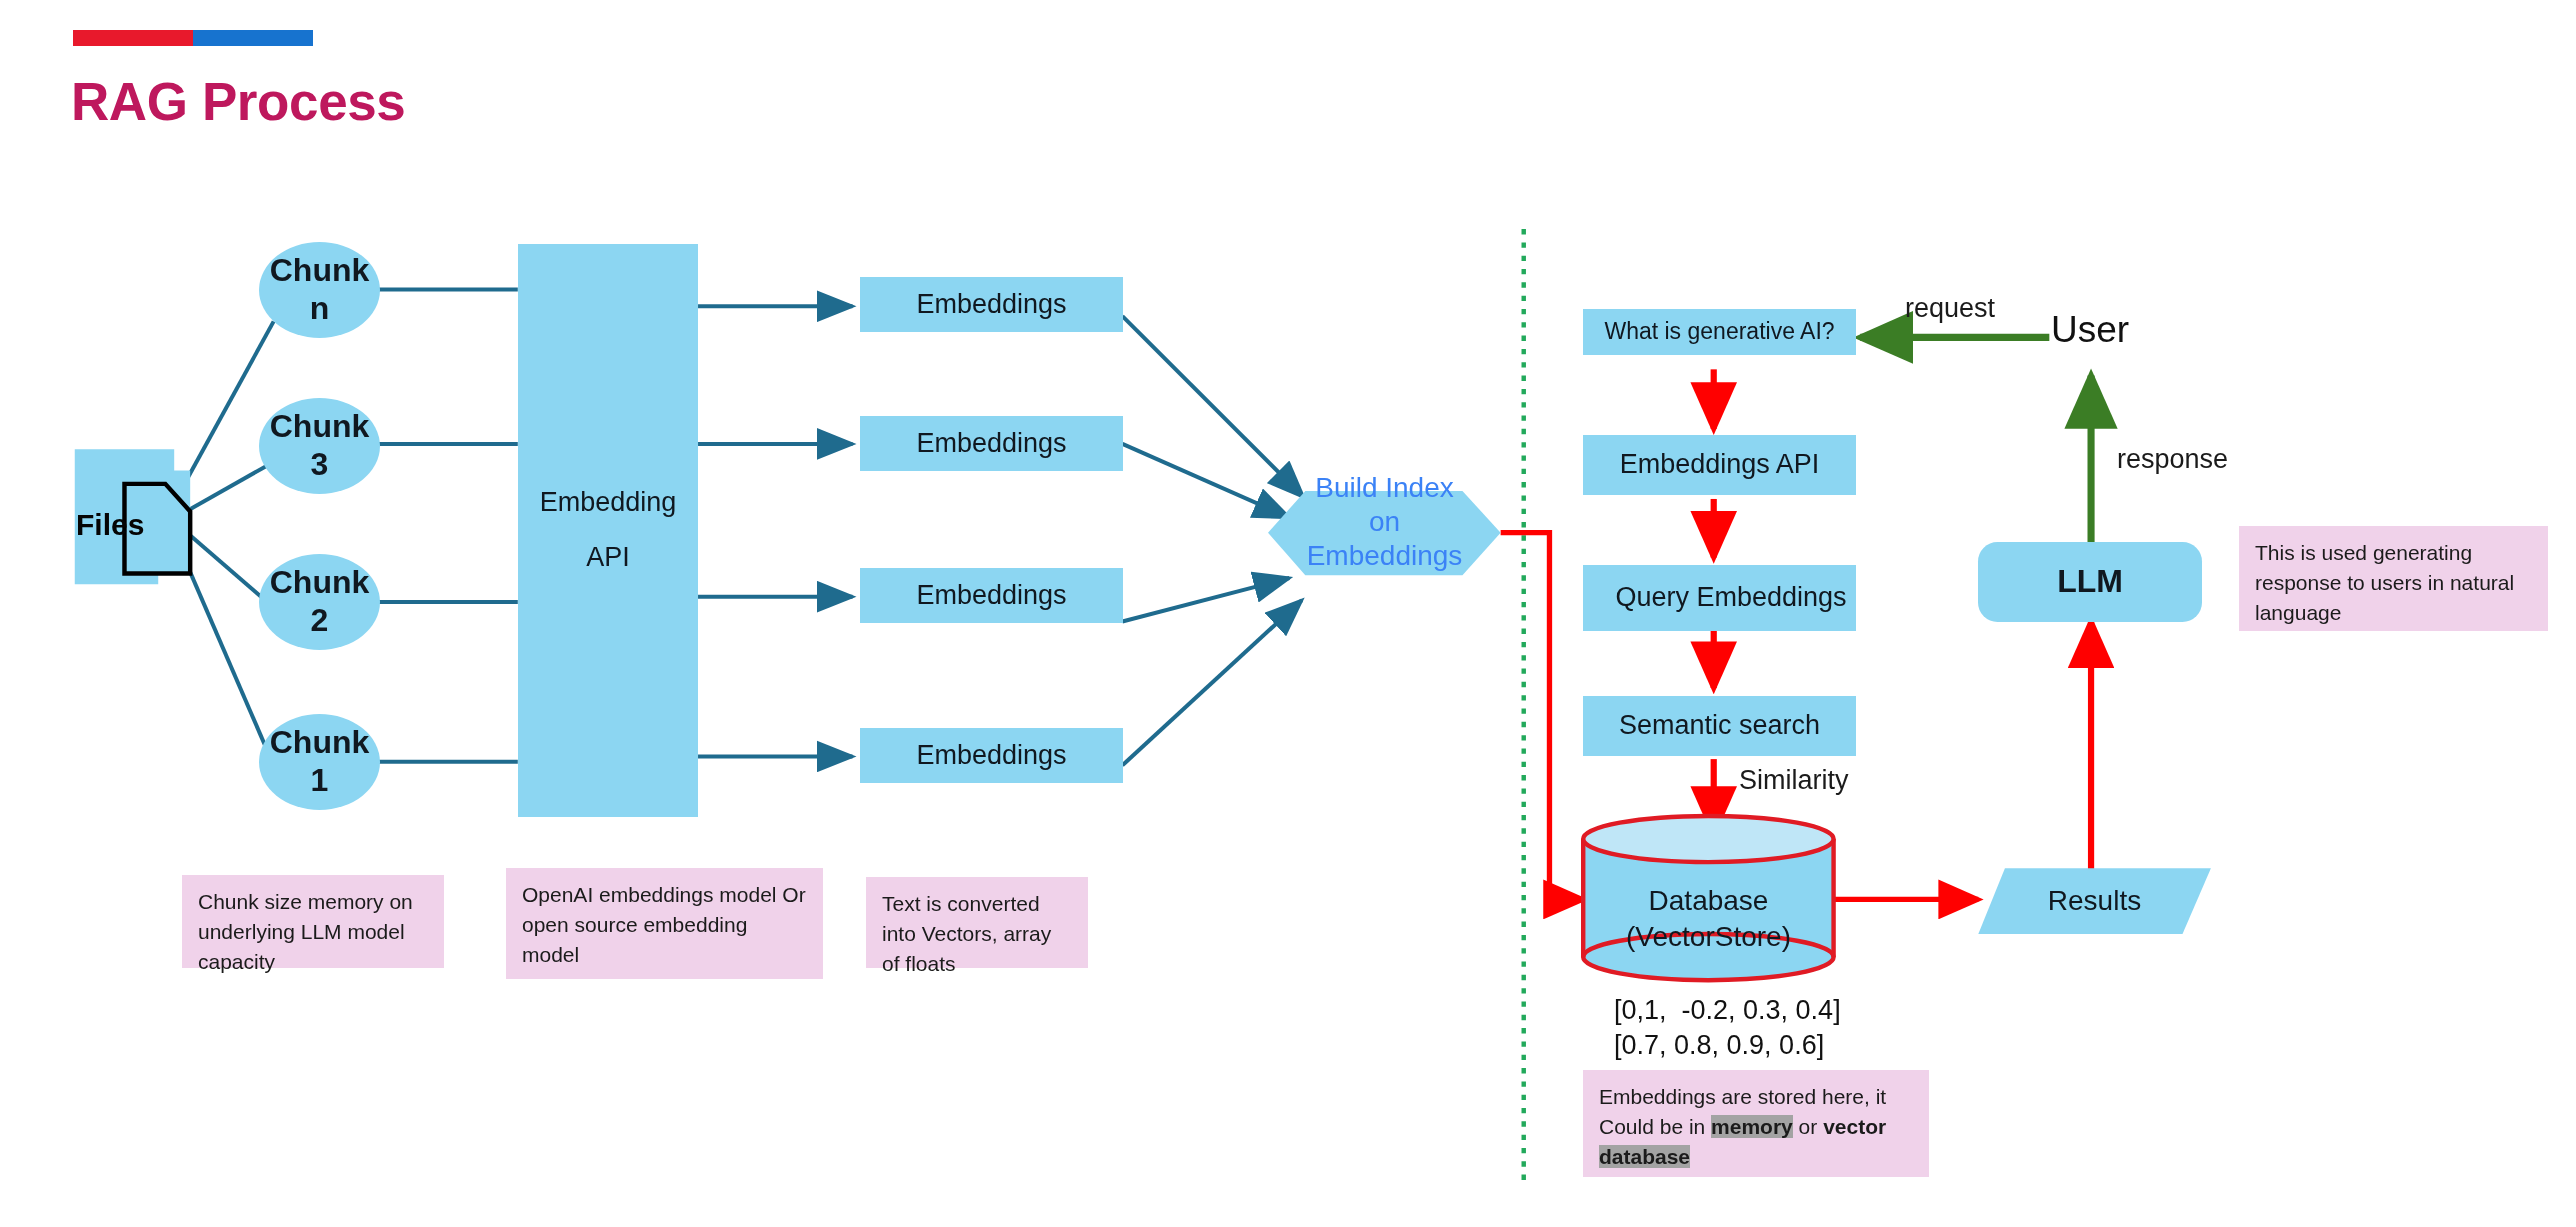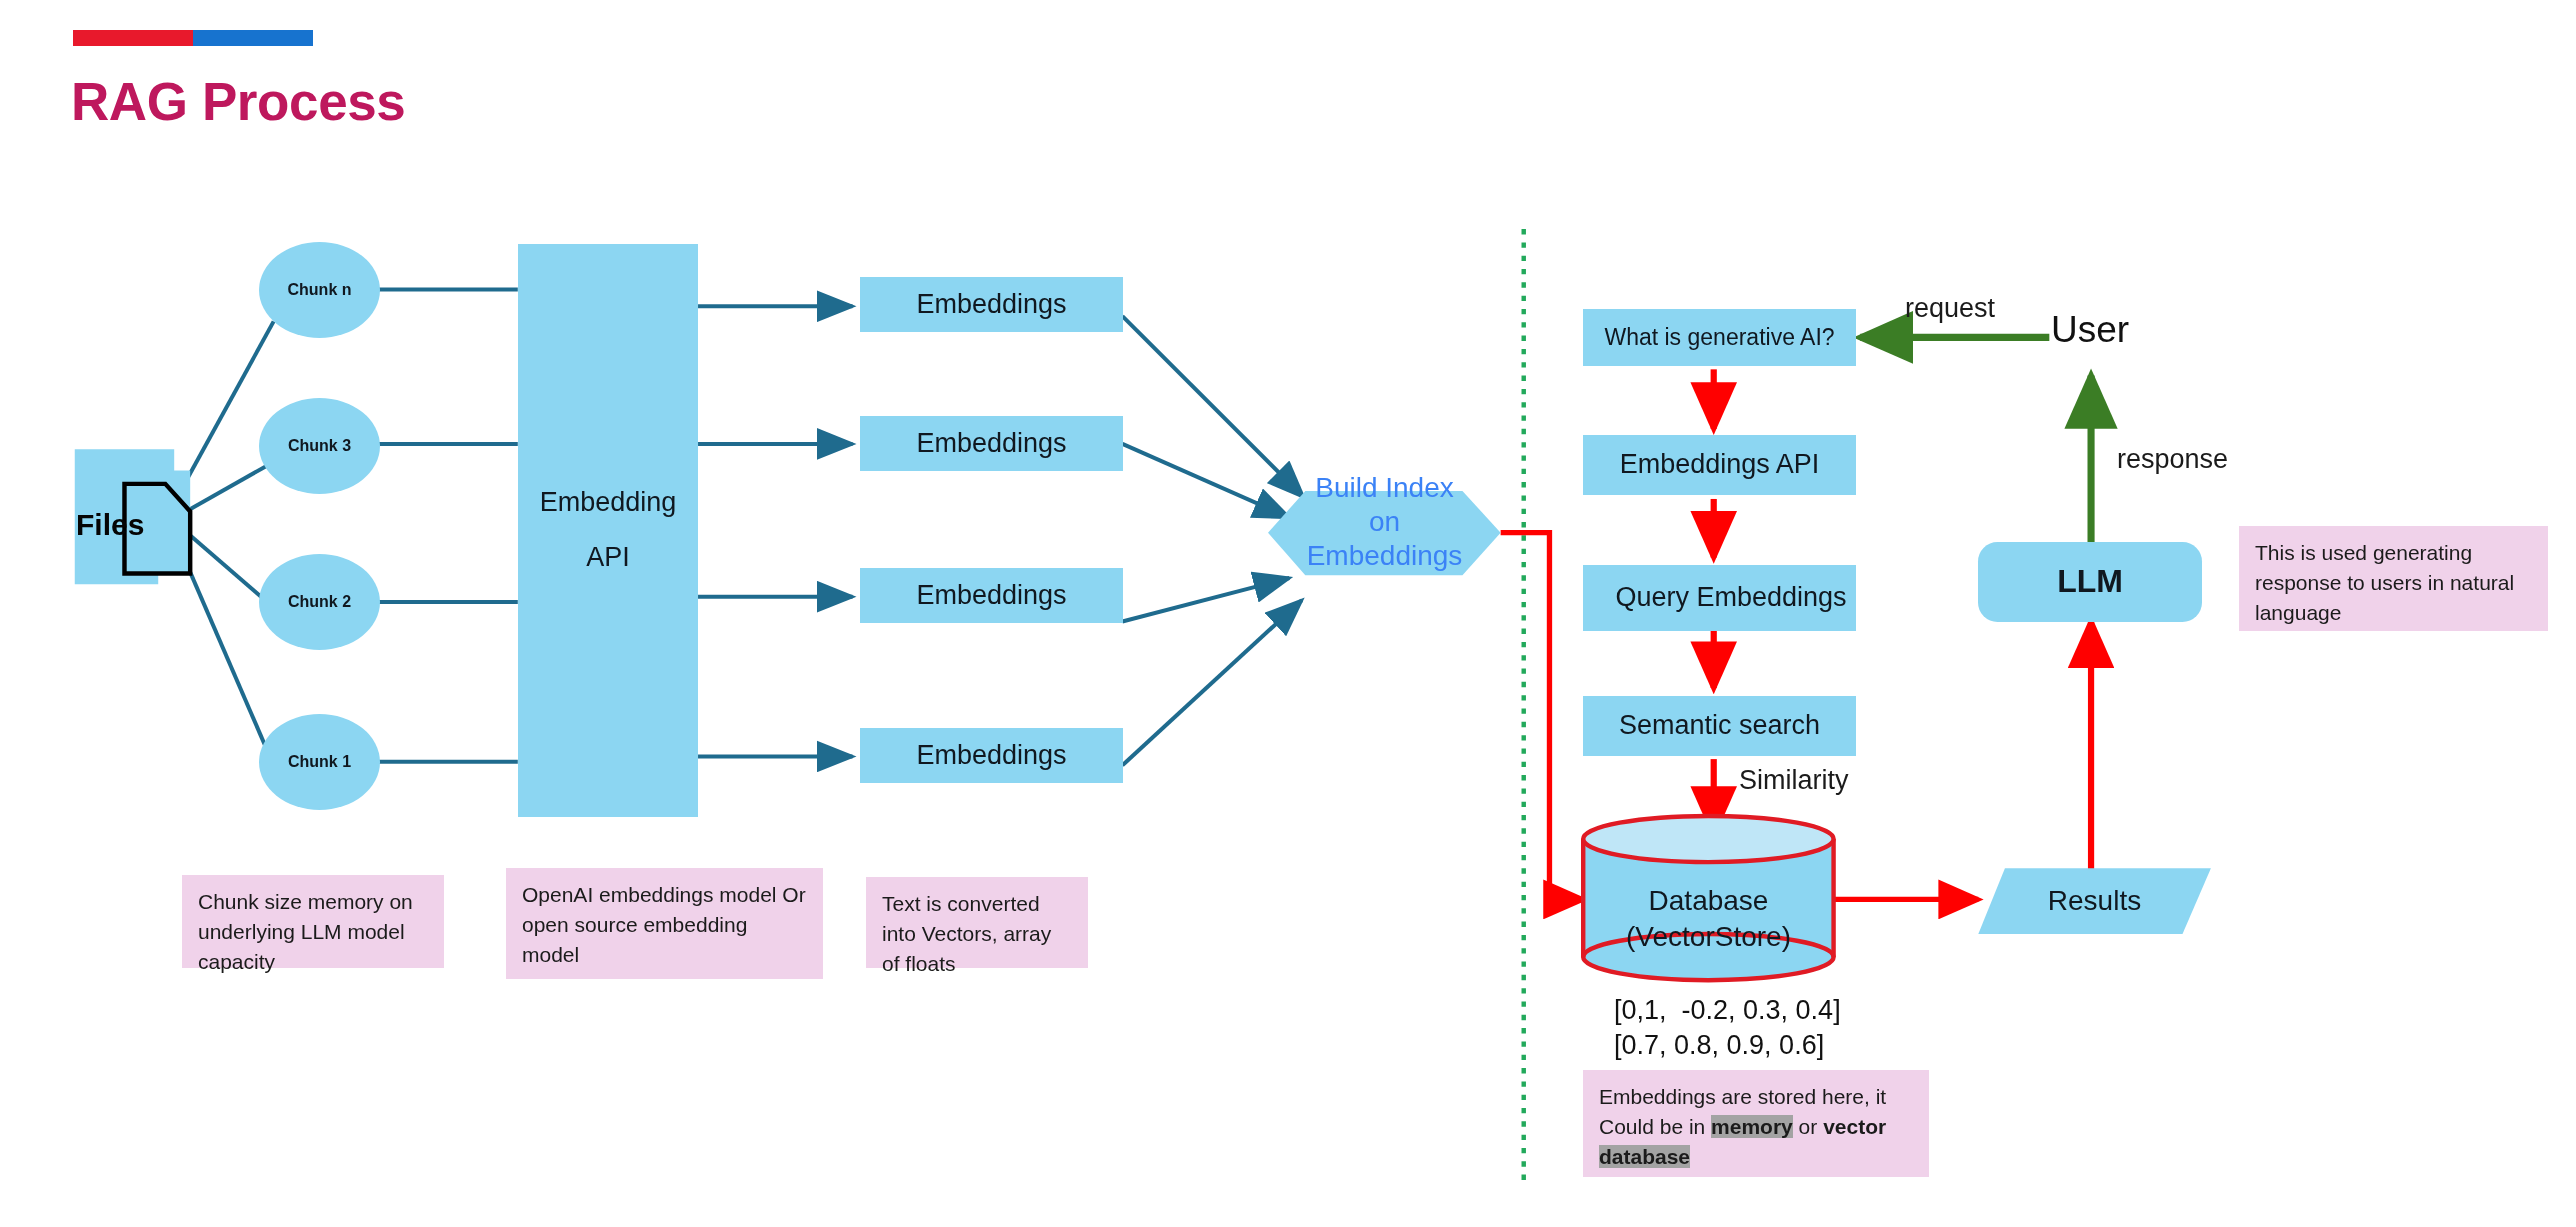--- a/index.html
+++ b/index.html
@@ -17,21 +17,21 @@
 
   .page-title{
     position:absolute;left:71px;top:71px;
     font-size:53px;font-weight:bold;color:#be185d;letter-spacing:-0.4px;
     font-family:"Liberation Sans", sans-serif;
   }
 
   .node{position:absolute;box-sizing:border-box;display:flex;align-items:center;justify-content:center;
         text-align:center;color:#101820;line-height:1.18;}
   .blue{background:#8CD6F2;}
-  .ellipse{border-radius:50%;font-weight:bold;font-size:16px;}
+  .ellipse{border-radius:50%;font-weight:bold;font-size:32px;}
   .rect{font-size:27px;}
   .pink-note{
     position:absolute;background:#F0D2EA;color:#1b1b1b;
     font-size:21px;line-height:1.42;padding:12.4px 14px 12.4px 16px;box-sizing:border-box;
   }
   .hl{background:#a3a3a3;font-weight:bold;}
   .bold{font-weight:bold;}
 
   .label{position:absolute;color:#1b1b1b;}
   .vectors{position:absolute;font-size:27px;color:#111;line-height:1.3;white-space:pre;}
@@ -178,21 +178,21 @@
         <div>on</div>
         <div>Embeddings</div>
       </div>
     </div>
   </div>
 
   <div class="pink-note" style="left:182px;top:875px;width:262px;height:93px;">Chunk size memory on underlying LLM model capacity</div>
   <div class="pink-note" style="left:506px;top:868px;width:317px;height:111px;">OpenAI embeddings model Or open source embedding model</div>
   <div class="pink-note" style="left:866px;top:877px;width:222px;height:91px;">Text is converted into Vectors, array of floats</div>
 
-  <div class="node blue" style="left:1583px;top:309px;width:273px;height:57px;font-size:23px;">
+  <div class="node blue" style="left:1583px;top:309px;width:273px;height:46px;font-size:23px;">
     <span>What is generative AI?</span>
   </div>
 
   <div class="node blue" style="left:1583px;top:435px;width:273px;height:60px;font-size:27px;">
     <span>Embeddings API</span>
   </div>
   <div class="node blue" style="left:1583px;top:565px;width:273px;height:66px;font-size:27px;padding-left:23px;">
     <span>Query Embeddings</span>
   </div>
   <div class="node blue" style="left:1583px;top:696px;width:273px;height:60px;font-size:27px;">

